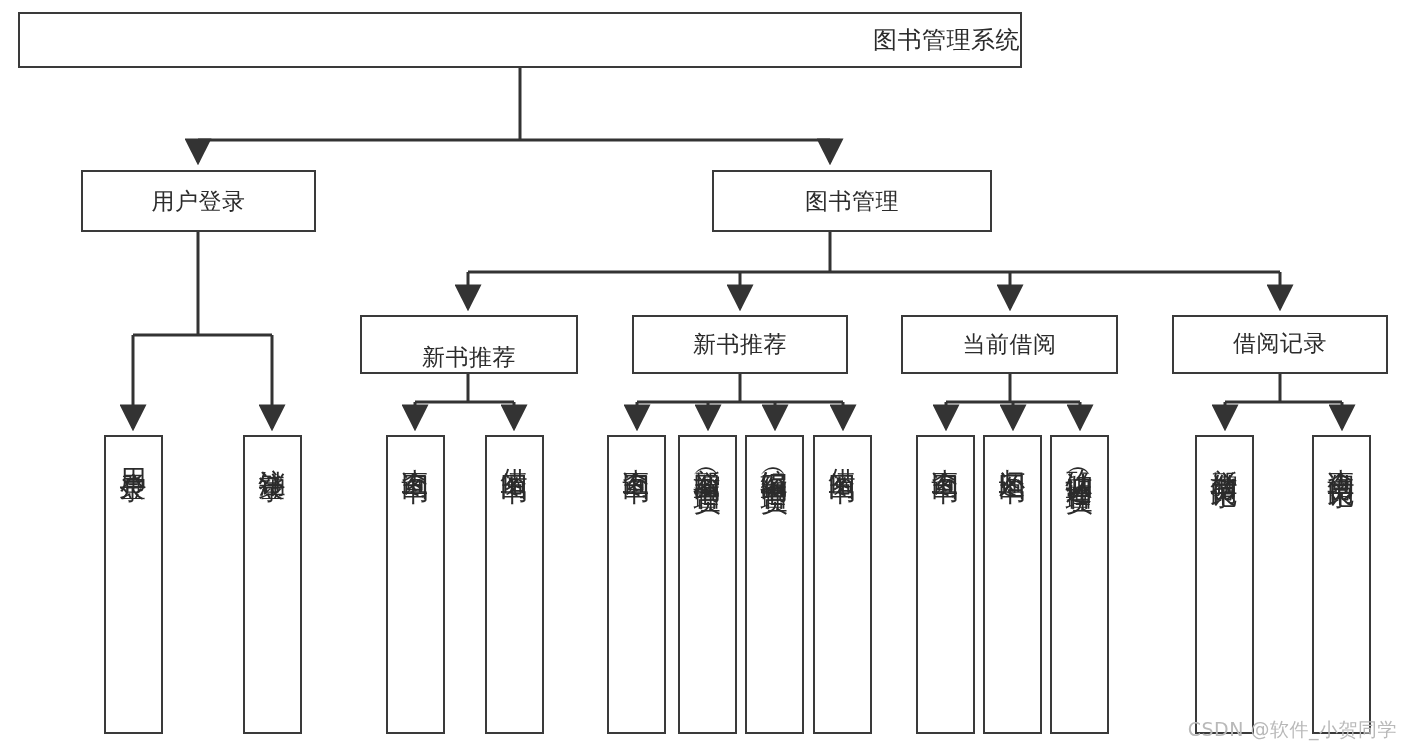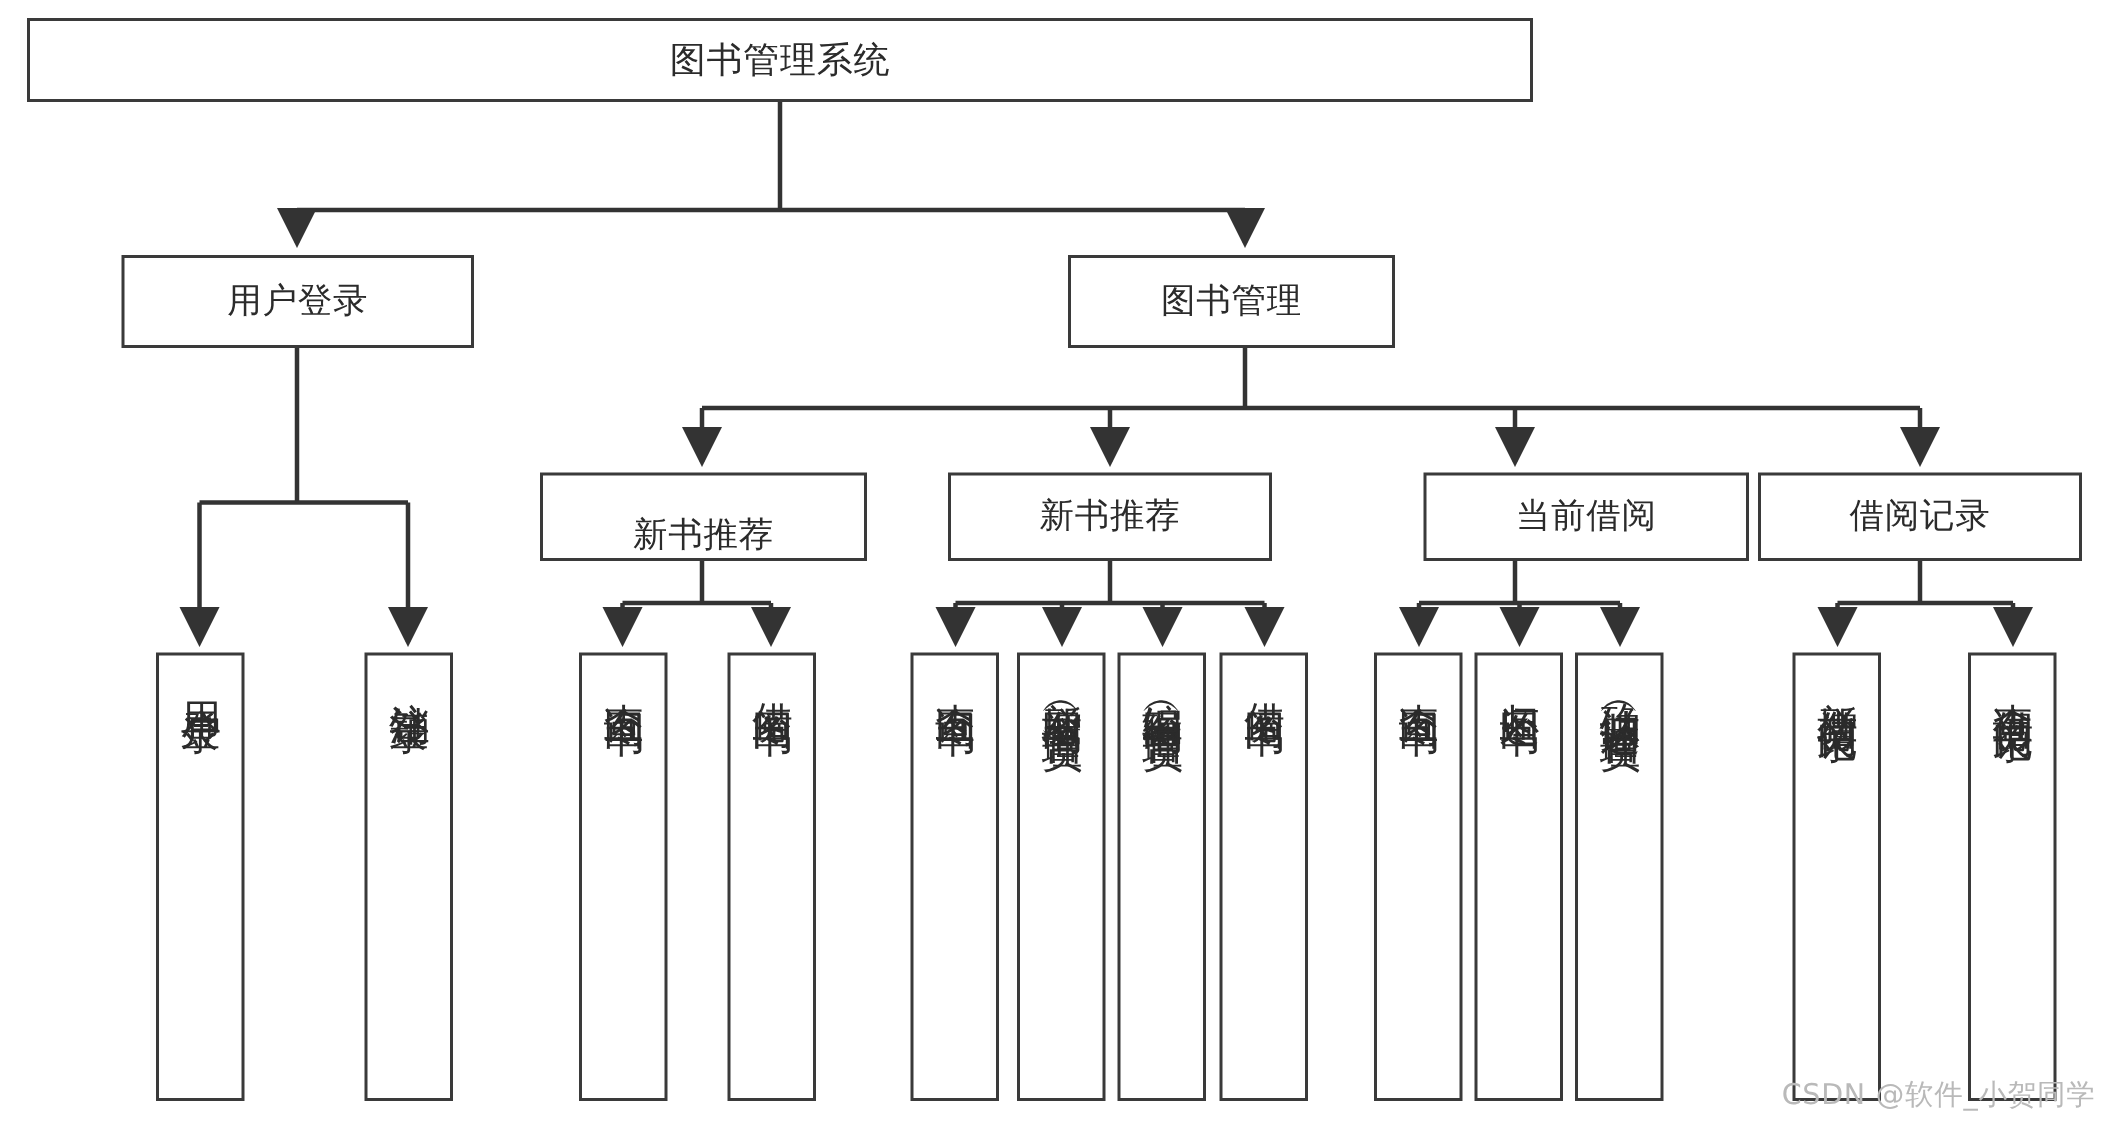--- a/index.html
+++ b/index.html
@@ -124,38 +124,38 @@
       <path d="M 1013 402 L 1013 428" marker-end="url(#arrow)"></path>
       <path d="M 1080 402 L 1080 428" marker-end="url(#arrow)"></path>
 
       <path d="M 1280 374 L 1280 402"></path>
       <path d="M 1225 402 L 1342 402"></path>
       <path d="M 1225 402 L 1225 428" marker-end="url(#arrow)"></path>
       <path d="M 1342 402 L 1342 428" marker-end="url(#arrow)"></path>
     </g>
   </svg>
 
-  <div class="node h root" style="left:18px; top:12px; width:1004px; height:56px;">
+  <div class="node h root" style="left:18px; top:12px; width:1004px; height:56px;justify-content:flex-end;">
     <span class="label">图书管理系统</span>
   </div>
 
   <div class="node h" style="left:81px; top:170px; width:235px; height:62px;">
     <span class="label">用户登录</span>
   </div>
-  <div class="node h" style="left:712px; top:170px; width:218px; height:62px;">
+  <div class="node h" style="left:712px; top:170px; width:280px; height:62px;">
     <span class="label">图书管理</span>
   </div>
 
   <div class="node h" style="left:360px; top:315px; width:218px; height:59px;align-items:flex-end;">
     <span class="label">新书推荐</span>
   </div>
   <div class="node h" style="left:632px; top:315px; width:216px; height:59px;">
     <span class="label">新书推荐</span>
   </div>
-  <div class="node h" style="left:901px; top:315px; width:217px; height:59px;margin-left:48px;">
+  <div class="node h" style="left:901px; top:315px; width:217px; height:59px;">
     <span class="label">当前借阅</span>
   </div>
   <div class="node h" style="left:1172px; top:315px; width:216px; height:59px;font-family:Liberation Serif, serif;">
     <span class="label">借阅记录</span>
   </div>
 
   <div class="node v" style="left:104px; top:435px; width:59px; height:299px;">
     <span class="label">用户登录</span>
   </div>
   <div class="node v" style="left:243px; top:435px; width:59px; height:299px;">

